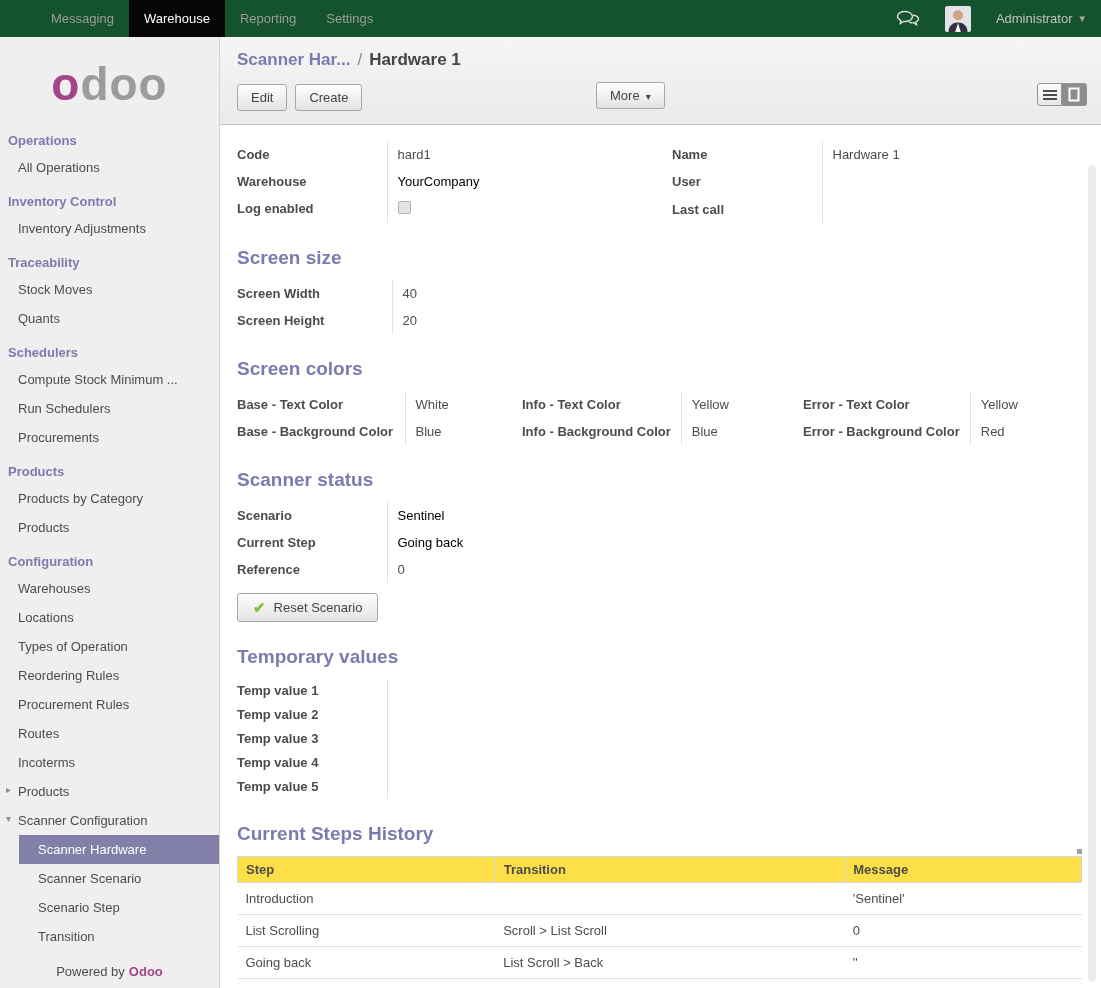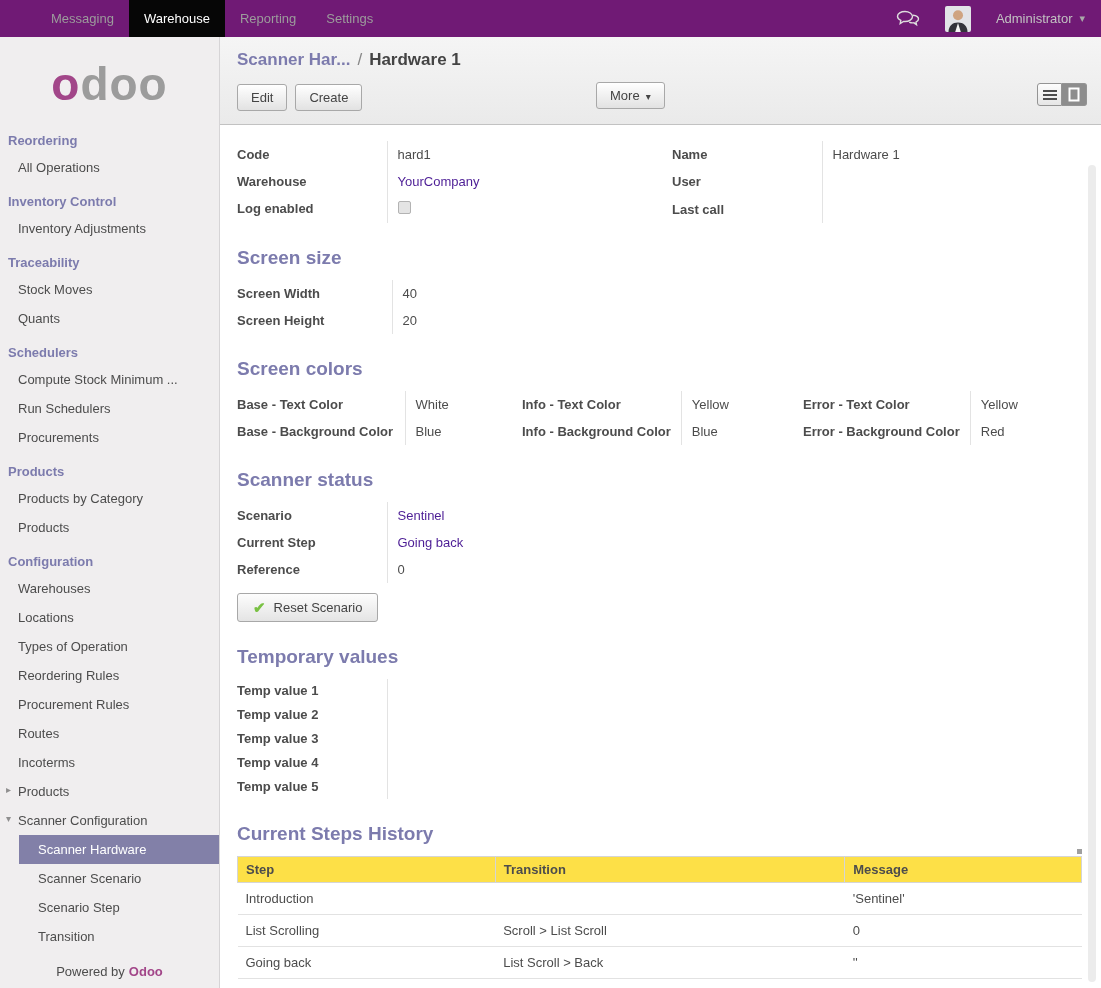--- a/index.html
+++ b/index.html
@@ -1,21 +1,21 @@
 <!DOCTYPE html>
 <html><head>
 <meta charset="utf-8">
 <style>
   *{margin:0;padding:0;box-sizing:border-box}
   html,body{width:1101px;height:988px;overflow:hidden}
   body{font-family:"Liberation Sans",sans-serif;background:#fff;color:#4c4c4c;font-size:13px}
   .app{width:1101px;height:988px;display:flex;flex-direction:column;position:relative;background:#fff}
 
   
-  .topbar{flex:0 0 37px;background:#701a75;display:flex;align-items:stretch;color:#9c9c9c}
+  .topbar{flex:0 0 37px;background:#14532d;display:flex;align-items:stretch;color:#9c9c9c}
   .menu{display:flex;padding-left:36px}
   .menu-item{padding:0 15px;line-height:37px;cursor:pointer;white-space:nowrap}
   .menu-item.active{background:#060606;color:#fff}
   .topbar-right{margin-left:auto;display:flex;align-items:center;padding-right:16px;gap:25px}
   .chat-icon{display:flex;align-items:center;cursor:pointer}
   .avatar{width:26px;height:26px;border-radius:2px;overflow:hidden;display:block;cursor:pointer}
   .user-btn{display:flex;align-items:center;color:#c2c2c2;cursor:pointer;gap:4px}
   .admin-caret::after{content:"▾";color:#a9a9a9;font-size:11px;margin-left:3px}
 
   
@@ -57,21 +57,21 @@
   .section-title{color:#7c7bad;font-size:19px;font-weight:bold;margin:24px 0 11px}
   .kv{display:table;border-collapse:collapse}
   .kv-row{display:table-row}
   .kv-label{display:table-cell;font-weight:bold;color:#4c4c4c;padding:6px 10px 6px 0;vertical-align:top;white-space:nowrap}
   .kv-value{display:table-cell;border-left:1px solid #e3e3e3;padding:6px 0 6px 10px;vertical-align:top;color:#4c4c4c}
   .kv.w150 .kv-label{width:150px;min-width:150px}
   .kv.w155 .kv-label{width:155px;min-width:155px}
   .kv.w168 .kv-label{width:168px;min-width:168px}
   .kv.w156 .kv-label{width:156px;min-width:156px}
   .kv.w165 .kv-label{width:165px;min-width:165px}
-  .kv-link{color:#4c1d95;cursor:pointer}
+  .kv-link{color:#000000;cursor:pointer}
   .general{display:flex}
   .kv.gleft{width:435px}
   .kv.gright{flex:1}
   .gright .kv-value{min-width:260px}
   .checkbox{width:13px;height:13px;border:1px solid #b3b3b3;background:#e4e4e4;border-radius:2px;display:inline-block;cursor:pointer}
   .colors-row{display:flex}
   .kv.c1{width:285px}
   .kv.c2{width:281px}
   .temp .kv-label{padding:4px 10px 5px 0}
   .temp .kv-value{padding:4px 0 5px 10px;min-width:120px}
@@ -125,21 +125,21 @@
     </div>
   </div>
 
   <div class="main">
 
     <div class="sidebar">
       <div class="logo">
         <span class="o1">o</span><span class="rest">doo</span>
       </div>
       <div class="nav">
-        <div class="sec-title">Reordering</div>
+        <div class="sec-title">Operations</div>
         <div class="s-item">All Operations</div>
 
         <div class="sec-title">Inventory Control</div>
         <div class="s-item">Inventory Adjustments</div>
 
         <div class="sec-title">Traceability</div>
         <div class="s-item">Stock Moves</div>
         <div class="s-item">Quants</div>
 
         <div class="sec-title">Schedulers</div>

